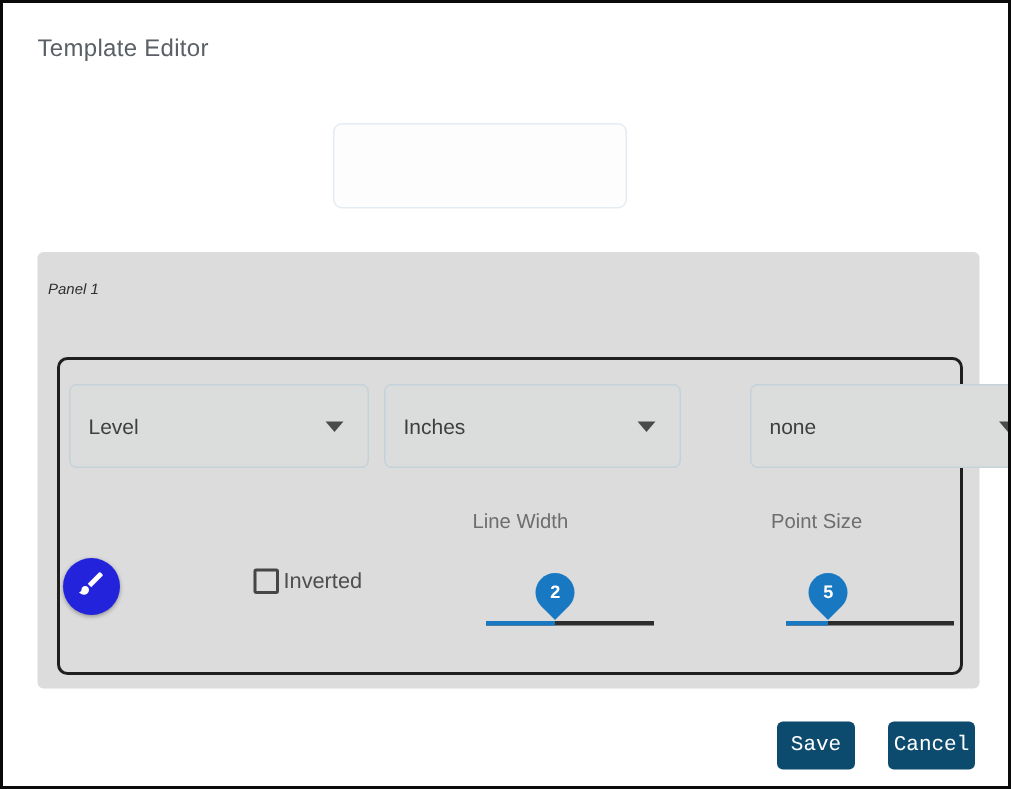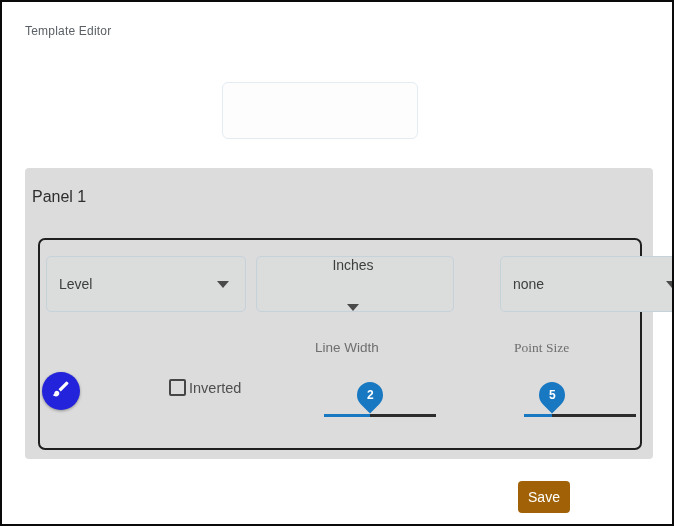--- a/index.html
+++ b/index.html
@@ -7,21 +7,21 @@
   .frame {
     position: relative;
     width: 674px; height: 526px;
     background: #ffffff;
     border: 2px solid #0a0a0a;
     overflow: hidden;
     margin: 0 auto;
   }
   .page-title {
     position: absolute; left: 23px; top: 22px;
-    font-size: 12px; color: #5a6065; letter-spacing: 0.2px;
+    font-size: 16px; color: #5a6065; letter-spacing: 0.2px;
   }
   
   .name-input {
     position: absolute; left: 23px; top: 81px;
     width: 194px; height: 55px;
     background: #ffffff;
     border: 2px solid #1e5b8d;
     border-radius: 6px;
     display: flex; align-items: center;
     padding-left: 12px;
@@ -42,41 +42,41 @@
   }
   
   .panel {
     position: absolute; left: 23px; top: 166px;
     width: 628px; height: 291px;
     background: #dcdcdc;
     border-radius: 4px;
   }
   .panel-title {
     position: absolute; left: 7px; top: 20px;
-    font-size: 16px; color: #2e2e2e;
+    font-size: 10px; color: #2e2e2e; font-style: italic;
   }
   .subpanel {
     position: absolute; left: 13px; top: 70px;
     width: 604px; height: 212px;
     border: 2px solid #1f1f1f;
     border-radius: 7px;
   }
   
   .dropdown {
     position: absolute; top: 16px; height: 56px;
     background: #dbdcdc;
     border: 1px solid #c5d2da;
     border-radius: 5px;
     display: flex; align-items: center; justify-content: space-between;
     padding: 0 16px 0 12px;
     font-size: 14px; color: #3e3e3e;
     cursor: pointer;
   }
   .dd-1 { left: 6px;   width: 200px; }
-  .dd-2 { left: 216px; width: 198px; flex-direction: column; }
+  .dd-2 { left: 216px; width: 198px; }
   .dd-3 { left: 419px; width: 195px; margin-left: 41px; }
   .dd-arrow {
     width: 0; height: 0;
     border-left: 6px solid transparent;
     border-right: 6px solid transparent;
     border-top: 7px solid #4a4a4a;
   }
   
   .edit-fab {
     position: absolute; left: 2px; top: 132px;
@@ -99,21 +99,21 @@
     border: 2px solid #464646; border-radius: 2px;
     background: transparent; cursor: pointer;
   }
   .checkbox-label { font-size: 14.5px; color: #4e4e4e; }
   
   .slider-label {
     position: absolute; top: 100px;
     font-size: 13.5px; color: #6e6e6e;
   }
   .lw-label { left: 275px; }
-  .ps-label { left: 474px; font-family: Liberation Serif, serif; }
+  .ps-label { left: 474px; }
   .slider {
     position: absolute; top: 137px;
     width: 112px; height: 40px;
     --pct: 50%;
     cursor: pointer;
   }
   .lw-slider { left: 284px; }
   .ps-slider { left: 484px; }
   .track {
     position: absolute; left: 0; bottom: 0;
@@ -132,23 +132,23 @@
     transform: rotate(-45deg);
     display: flex; align-items: center; justify-content: center;
   }
   .pin span {
     transform: rotate(45deg);
     color: #ffffff; font-size: 12px; font-weight: bold;
   }
   
   .btn {
     position: absolute; top: 479px; height: 32px;
-    background: #a16207; color: #ffffff;
+    background: #0c4a6e; color: #ffffff;
     border: none; border-radius: 4px;
-    font-family: Liberation Sans, sans-serif;
+    font-family: Liberation Mono, monospace;
     font-size: 14px;
     display: flex; align-items: center; justify-content: center;
     cursor: pointer;
   }
   .btn-save   { left: 516px; width: 52px; }
   .btn-cancel { left: 590px; width: 58px; }
 </style>
 </head>
 <body>
 
@@ -207,14 +207,15 @@
         </div>
         <div class="track">
           <div class="track-fill"></div>
         </div>
       </div>
 
     </div>
   </div>
 
   <button class="btn btn-save">Save</button>
+  <button class="btn btn-cancel">Cancel</button>
 
 </div>
 
 </body></html>

